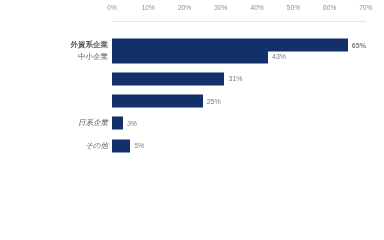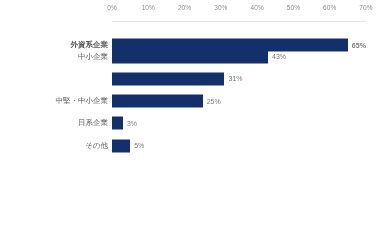--- a/index.html
+++ b/index.html
@@ -110,34 +110,33 @@
           <div class="val-label">43%</div>
         </div>
       </div>
       <div class="row" style="top: 67.9px;">
         <div class="bar-wrap">
           <div class="bar" style="width: 112.486px; background: rgb(19, 48, 107);"></div>
           <div class="val-label">31%</div>
         </div>
       </div>
       <div class="row" style="top: 90.1px;">
-        <div class="cat-label">中堅・中小企業</div>
         <div class="bar-wrap">
           <div class="bar" style="width: 90.7143px; background: rgb(19, 48, 107);"></div>
           <div class="val-label">25%</div>
         </div>
       </div>
-      <div class="row" style="top: 112.3px;">
+      <div class="row" style="top: 112.3px; font-style: italic;">
         <div class="cat-label">日系企業</div>
         <div class="bar-wrap">
           <div class="bar" style="width: 10.8857px; background: rgb(19, 48, 107);"></div>
           <div class="val-label">3%</div>
         </div>
       </div>
-      <div class="row" style="top: 134.5px;">
+      <div class="row" style="top: 134.5px; font-style: italic;">
         <div class="cat-label">その他</div>
         <div class="bar-wrap">
           <div class="bar" style="width: 18.1429px; background: rgb(19, 48, 107);"></div>
           <div class="val-label">5%</div>
         </div>
       </div>
     </div>
 
 </div>
 

